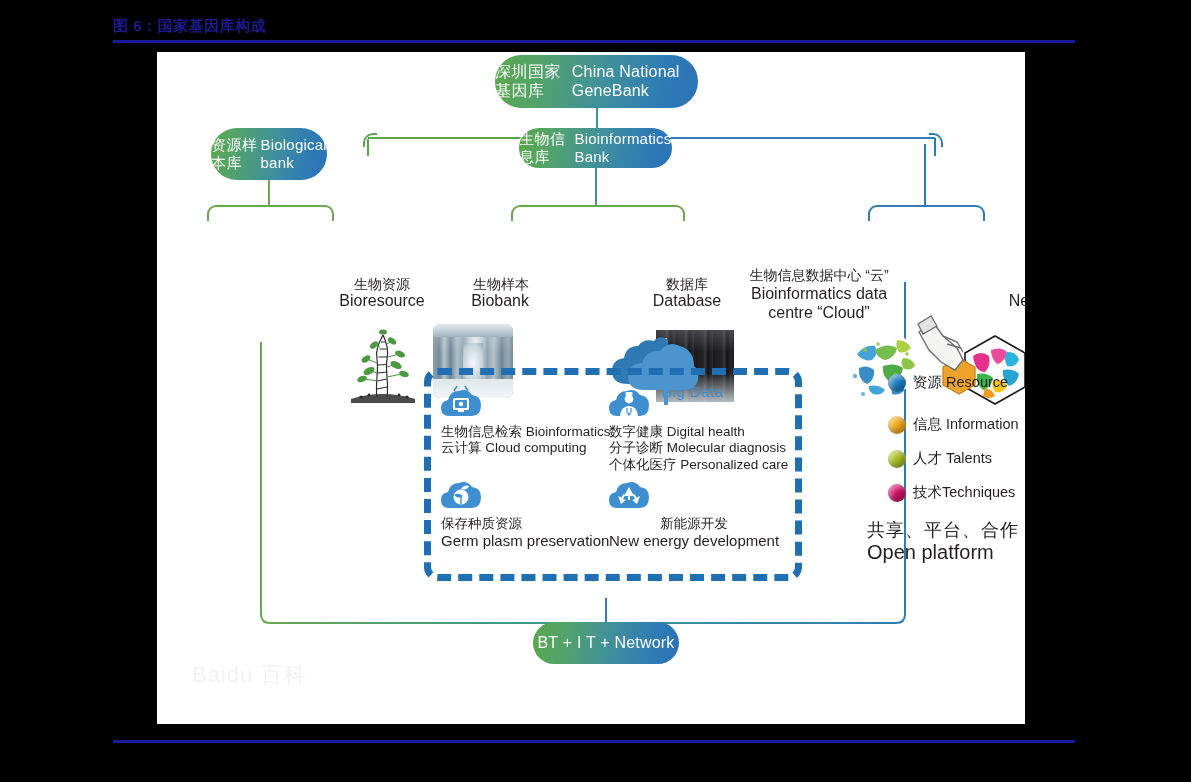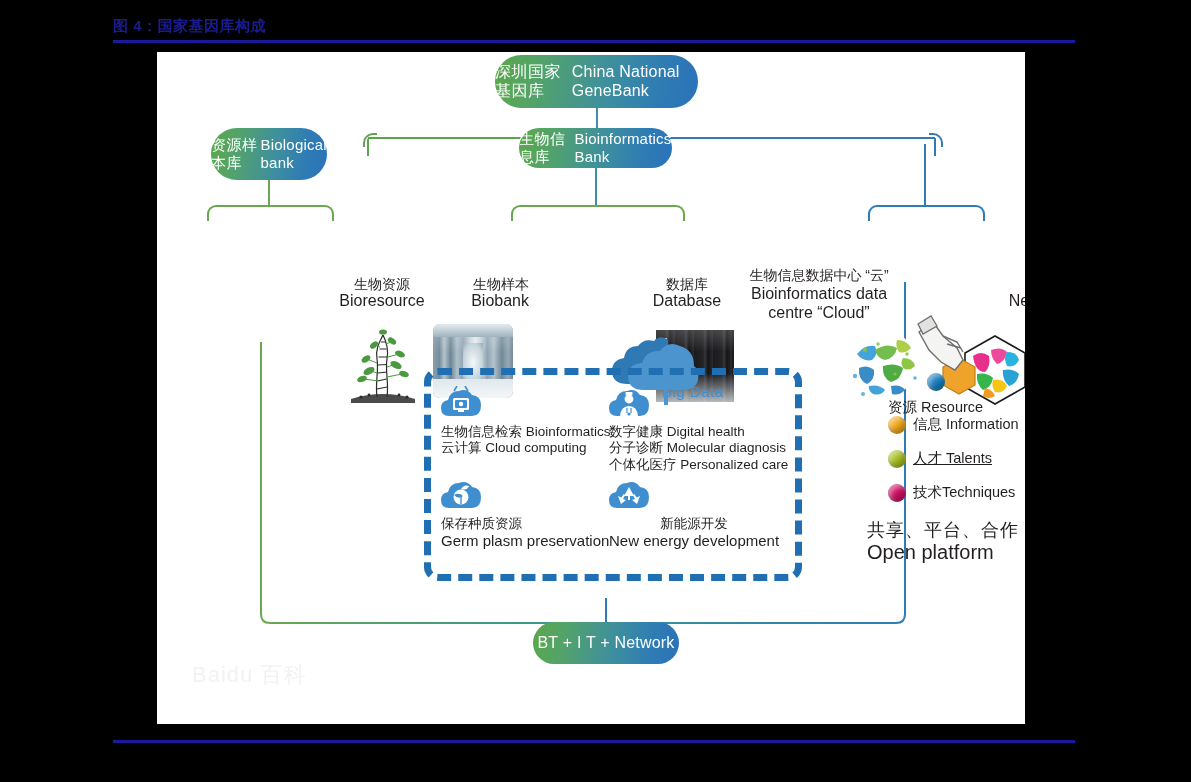--- a/index.html
+++ b/index.html
@@ -275,23 +275,23 @@
     font-size: 14.5px;
     color: #231f20;
     white-space: nowrap;
     z-index: 4;
   }
   .legend-dot {
     width: 18px; height: 18px; border-radius: 50%;
     flex: 0 0 18px;
     box-shadow: inset -3px -4px 5px rgba(0,0,0,.28), inset 3px 3px 5px rgba(255,255,255,.5);
   }
-  #lg-0 { left: 731px; top: 321px; flex-direction: column; }
+  #lg-0 { left: 731px; top: 321px; }
   #lg-1 { left: 731px; top: 363px; }
-  #lg-2 { left: 731px; top: 397px; text-decoration: underline; }
+  #lg-2 { left: 731px; top: 397px; }
   #lg-3 { left: 731px; top: 431px; }
 
   #open-platform {
     position: absolute;
     left: 710px; top: 469px;
     text-align: left;
     color: #231f20;
     line-height: 1.1;
     z-index: 4;
   }
@@ -305,21 +305,21 @@
     font-size: 22px;
     color: #f2f2f2;
     letter-spacing: 1px;
     z-index: 3;
     user-select: none;
   }
 </style>
 </head>
 <body>
 
-<div id="fig-title">图 4：国家基因库构成</div>
+<div id="fig-title">图 6：国家基因库构成</div>
 <div id="title-rule"></div>
 <div id="footer-rule"></div>
 
 <div id="canvas">
 
   <div class="conn" id="stem-root"></div>
   <div class="conn" id="bar-left"></div>
   <div class="conn" id="bar-right"></div>
   <div class="conn" id="corner-left"></div>
   <div class="conn" id="corner-right"></div>

